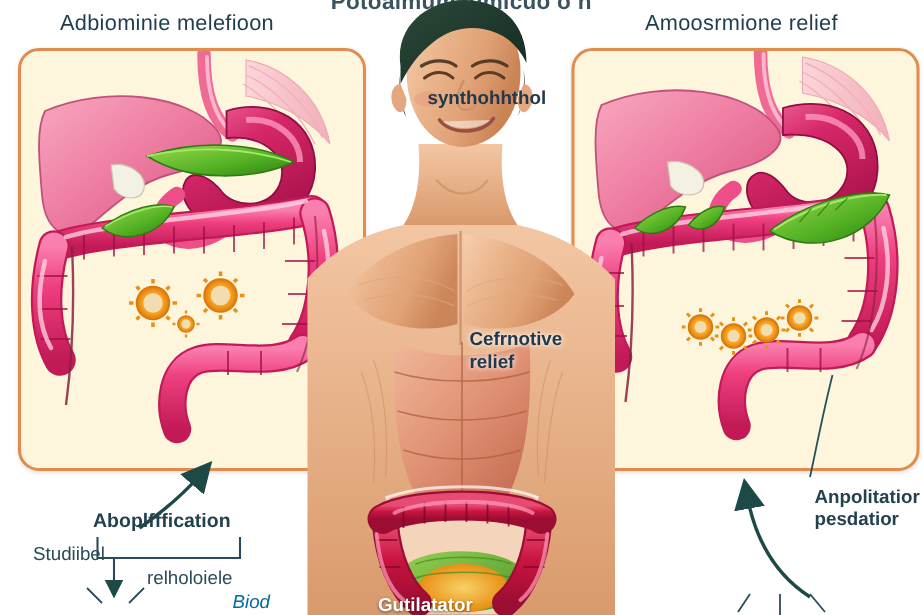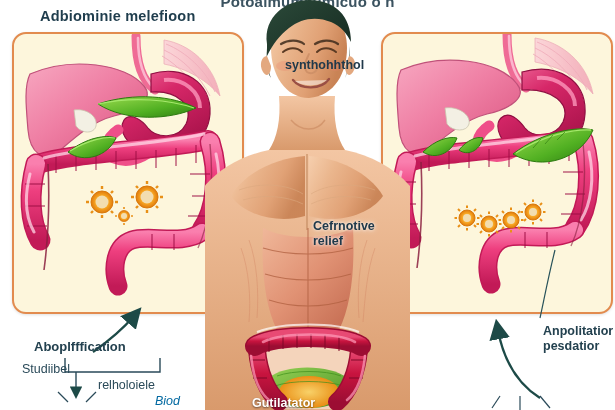--- a/index.html
+++ b/index.html
@@ -18,21 +18,21 @@
     position:absolute;left:0;top:-7px;width:100%;
     text-align:center;
     font-size:15px;font-weight:bold;color:#2b4553;
     letter-spacing:.2px;
     white-space:nowrap;
     filter:blur(.35px);
     opacity:.92;
   }
   .panel-title{
     position:absolute;top:8px;
-    font-size:14.5px;font-weight:bold;color:#1f3d4d;
+    font-size:14.5px;font-weight:normal;color:#1f3d4d;
     white-space:nowrap;
     letter-spacing:.2px;
   }
   .panel-title.left{left:40px;}
   .panel-title.right{left:430px;}
 
   
   .panel{
     position:absolute;top:32px;width:228px;height:278px;
     background:#fdf6dc;
@@ -62,21 +62,21 @@
   #lbl-synth{left:285px;top:58px;font-size:12.5px;}
   #lbl-relief{left:313px;top:219px;font-size:12.5px;line-height:15px;white-space:normal;width:86px;
       text-shadow:0 0 3px rgba(255,255,255,.85),0 0 6px rgba(255,255,255,.7);}
   #lbl-center-bottom{left:252px;top:396px;font-size:12.5px;color:#fff;
       text-shadow:0 1px 2px rgba(0,0,0,.55);}
 
   
   .anno{
     position:absolute;color:#23414f;font-weight:bold;white-space:nowrap;z-index:8;
   }
-  #an-amplification{left:34px;top:339px;font-size:13px;}
+  #an-amplification{left:62px;top:339px;font-size:13px;}
   #an-studiibel   {left:22px;top:362px;font-size:12.5px;font-weight:normal;color:#2a4a59;}
   #an-relholoiele {left:98px;top:378px;font-size:12.5px;font-weight:normal;color:#2a4a59;text-align:right;}
   #an-biod        {left:155px;top:394px;font-size:12.5px;font-weight:normal;color:#0369a1;font-style:italic;}
   #an-anpolitatior{left:543px;top:324px;font-size:12.5px;line-height:15px;white-space:normal;width:80px;}
   #an-andoimni    {left:458px;top:381px;font-size:12.5px;font-weight:normal;color:#2a4a59;}
 
   
   .connectors{position:absolute;left:0;top:0;width:615px;height:410px;z-index:7;pointer-events:none;}
 </style>
 </head>
@@ -234,20 +234,21 @@
                 <path d="M7 0 h2"></path>
                 <path d="M0 -7 v-2"></path>
                 <path d="M0 7 v2"></path>
             </g>
           </g>
         </g>
       </svg>
     </div>
   </div>
 
+  <div class="panel-title right">Amoosrmione relief</div>
 
   <div class="panel right">
     <div class="panel-inner">
       <svg class="organ-svg" viewBox="0 0 228 278">
         <defs>
           <linearGradient id="livR" x1="0" y1="0" x2="1" y2="1">
             <stop offset="0%" stop-color="#f7a7c0"></stop>
               <stop offset="45%" stop-color="#ef7fa4"></stop>
               <stop offset="100%" stop-color="#d9517d"></stop>
           </linearGradient>

